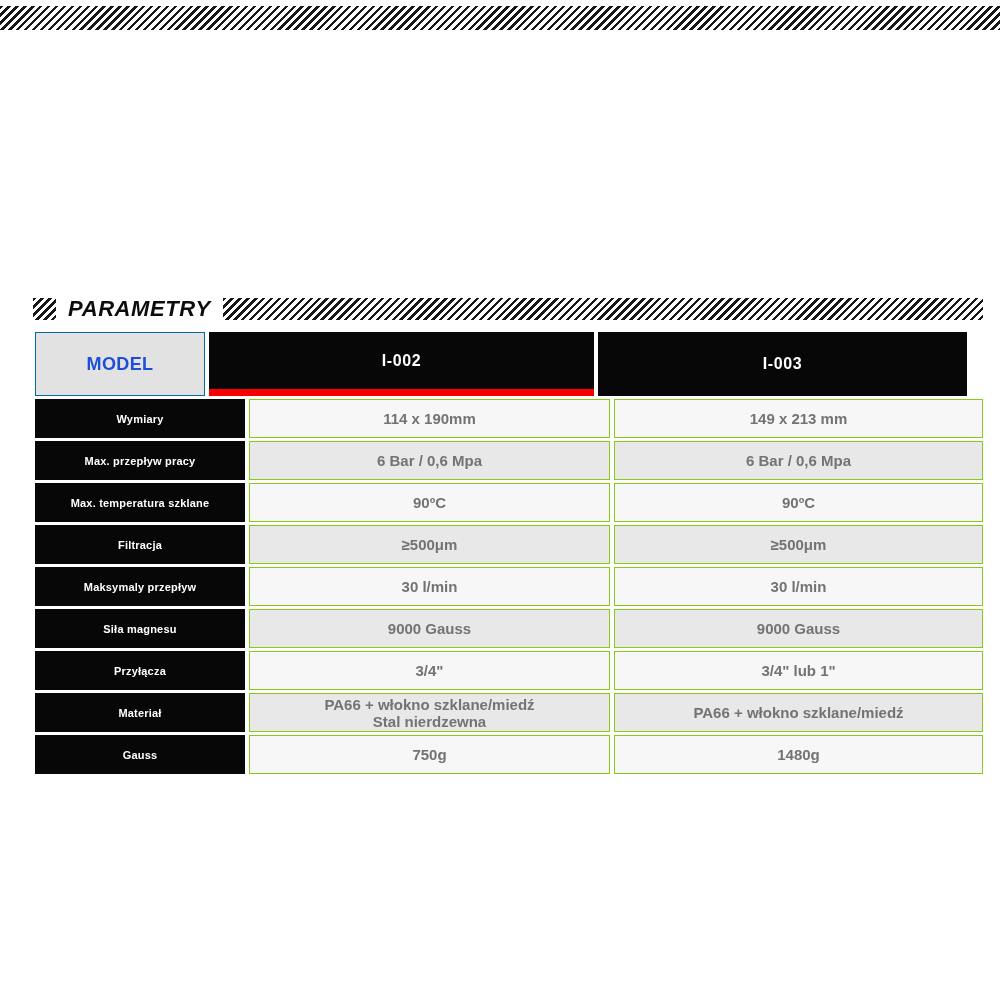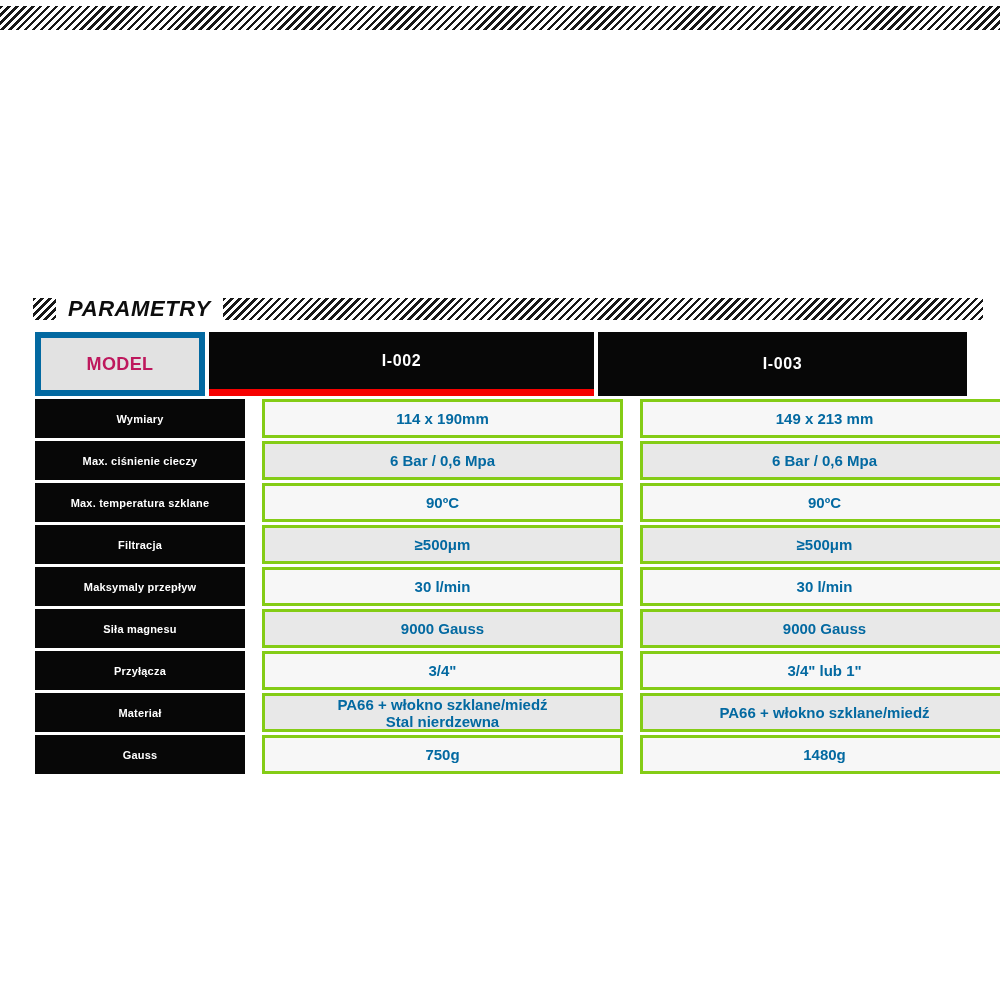--- a/index.html
+++ b/index.html
@@ -73,22 +73,22 @@
   .hc {
     display: flex;
     align-items: center;
     justify-content: center;
     font-weight: bold;
     box-sizing: border-box;
   }
   .hc.model {
     width: 170px;
     background: #e2e2e2;
-    border: 6px solid #0369a1;
-    color: #be185d;
+    border: 1px solid #0369a1;
+    color: #1d4ed8;
     font-size: 18px;
     letter-spacing: 0.4px;
   }
   .hc.black {
     background: #070707;
     color: #ffffff;
     font-size: 16px;
     letter-spacing: 0.6px;
   }
   .hc.c2 {
@@ -120,27 +120,26 @@
     letter-spacing: 0.2px;
     flex: 0 0 auto;
   }
   .vc {
     display: flex;
     align-items: center;
     justify-content: center;
     text-align: center;
     font-size: 15px;
     font-weight: 600;
-    color: #0369a1;
-    border: 3px solid #84cc16;
+    color: #737373;
+    border: 1px solid #84cc16;
     box-sizing: border-box;
     white-space: pre-line;
     line-height: 17px;
     flex: 0 0 auto;
-    margin-left: 13px;
   }
   .vc.v1 { width: 361px; }
   .vc.v2 { width: 369px; }
   .row:nth-child(odd) .vc { background: #f7f7f7; }
   .row:nth-child(even) .vc { background: #e8e8e8; }
 </style>
 </head>
 <body>
 
 <div class="page">
@@ -163,21 +162,21 @@
 
     <div class="tbody">
 
       <div class="row">
         <div class="lc">Wymiary</div>
         <div class="vc v1">114 x 190mm</div>
         <div class="vc v2">149 x 213 mm</div>
       </div>
 
       <div class="row">
-        <div class="lc">Max. ciśnienie cieczy</div>
+        <div class="lc">Max. przepływ pracy</div>
         <div class="vc v1">6 Bar / 0,6 Mpa</div>
         <div class="vc v2">6 Bar / 0,6 Mpa</div>
       </div>
 
       <div class="row">
         <div class="lc">Max. temperatura szklane</div>
         <div class="vc v1">90ºC</div>
         <div class="vc v2">90ºC</div>
       </div>
 

